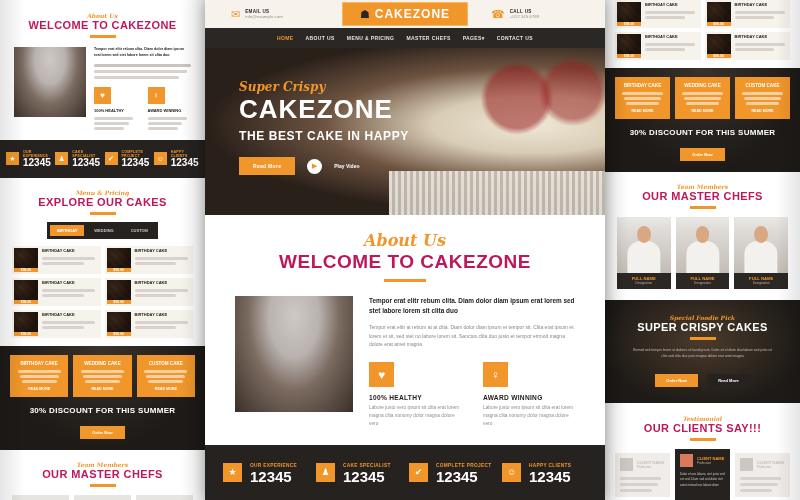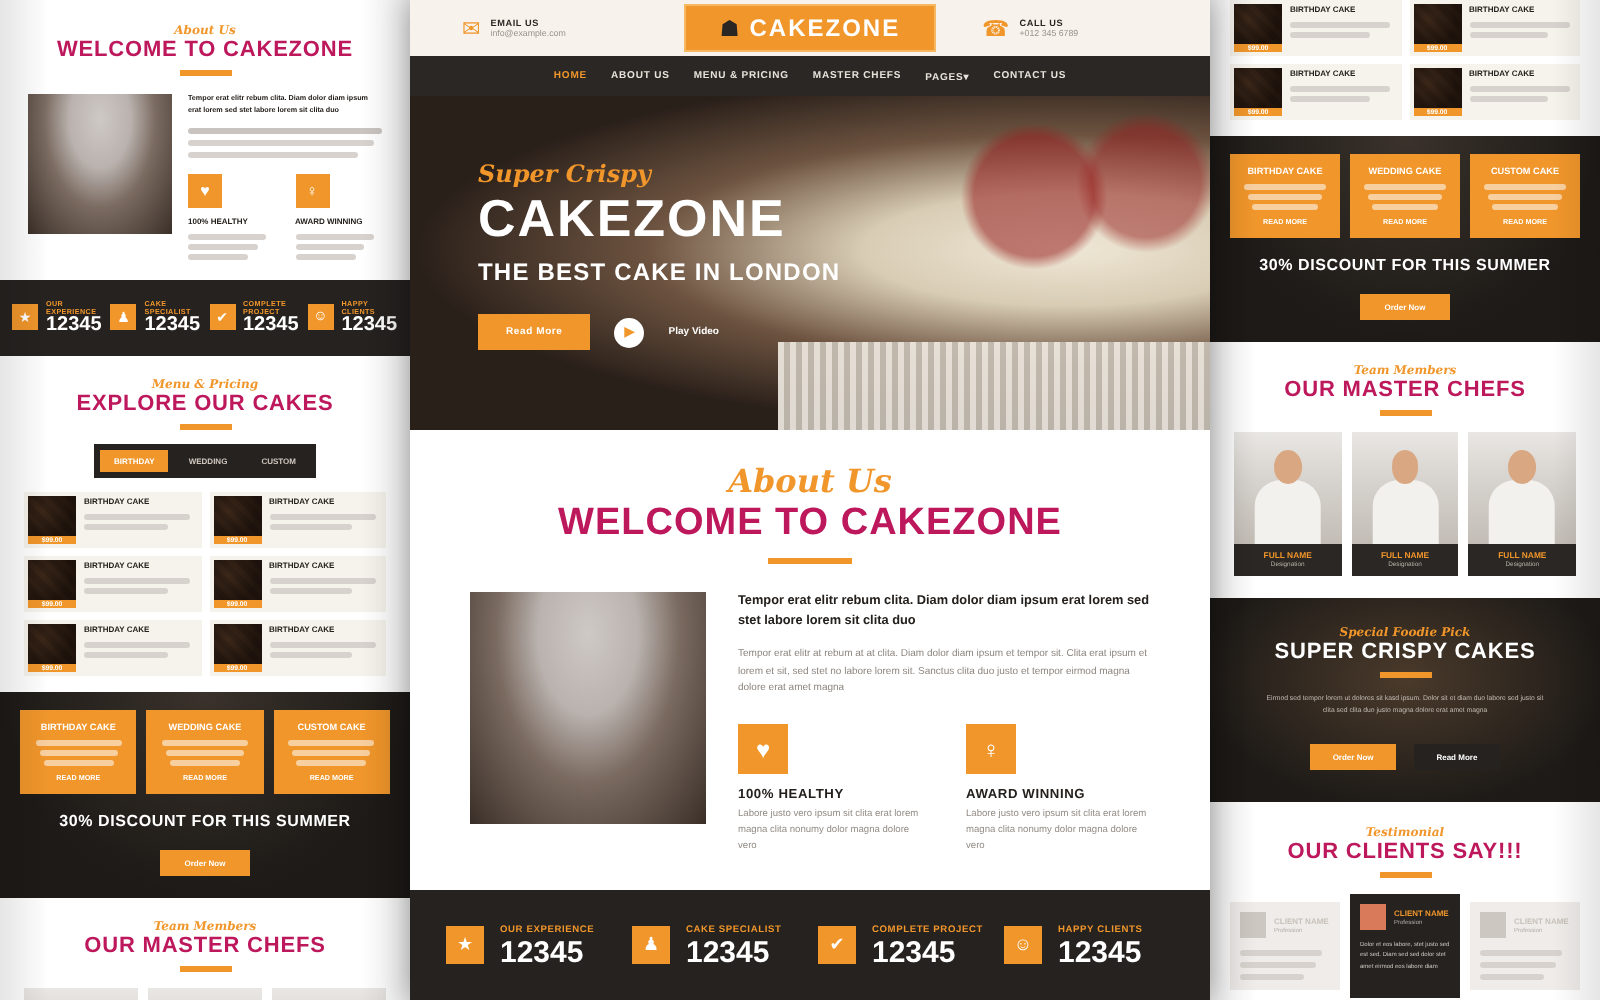--- a/index.html
+++ b/index.html
@@ -563,21 +563,21 @@
       <span class="nav-i"><span>PAGES</span><span>▾</span></span>
       <span class="nav-i">CONTACT US</span>
     </div>
 
     <div class="hero">
       <div class="hero-img"></div>
       <div class="hero-cups"></div>
       <div class="hero-txt">
         <div class="script hero-sc">Super Crispy</div>
         <div class="hero-h1">CAKEZONE</div>
-        <div class="hero-h2">THE BEST CAKE IN LONDON</div>
+        <div class="hero-h2">THE BEST CAKE IN HAPPY</div>
         <div class="hero-cta">
           <span class="btn hero-btn">Read More</span>
           <span class="play">▶</span>
           <span class="play-l">Play Video</span>
         </div>
       </div>
     </div>
 
     <div class="about">
       <div class="script">About Us</div>

